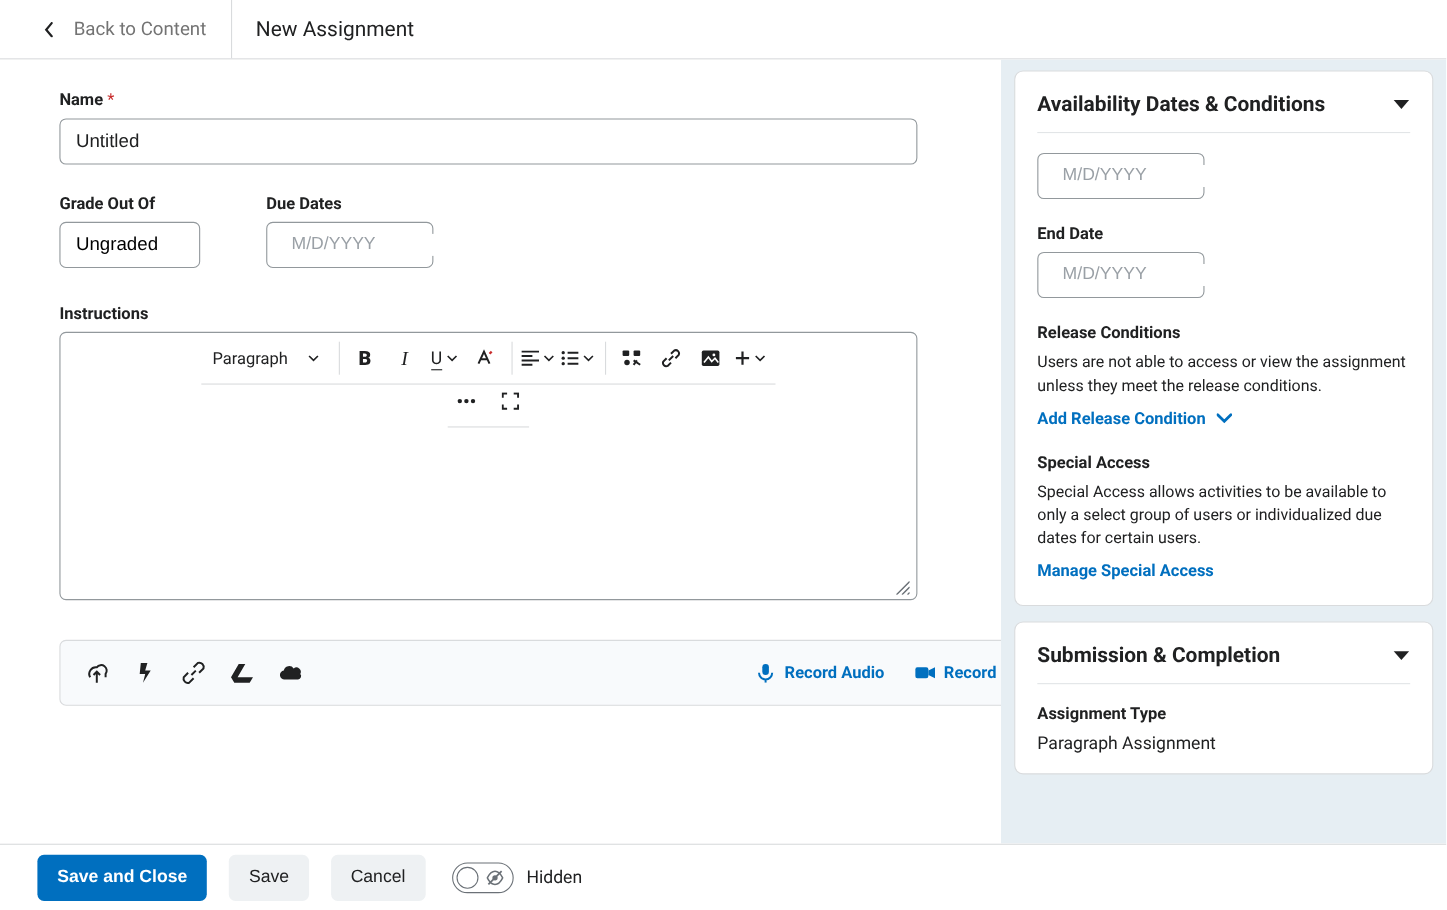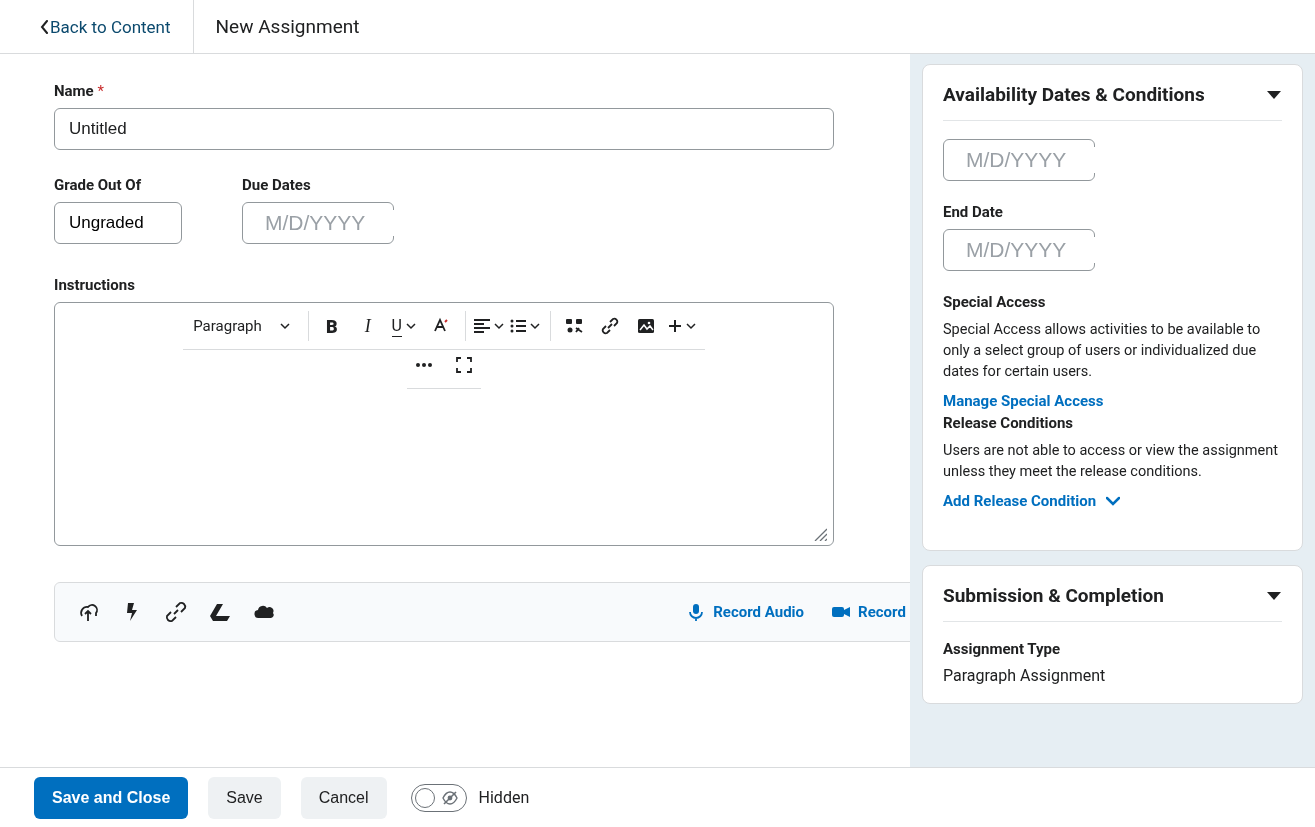--- a/index.html
+++ b/index.html
@@ -1,32 +1,32 @@
 <!DOCTYPE html>
 <html><head>
 <meta charset="utf-8">
 <style>
   * { box-sizing: border-box; }
   html, body { margin:0; padding:0; height:100%; font-family: -apple-system, BlinkMacSystemFont, "Segoe UI", Roboto, Arial, sans-serif; color:#202122; font-size:15px; background:#fff;}
   .app { display:flex; flex-direction:column; height:827px; width:1315px; position:relative;}
   
   .header { display:flex; align-items:center; border-bottom:1px solid #d9dbdd; height:54px;}
-  .back { display:flex; align-items:center; gap:0; padding:0 22px 0 40px; height:100%; border-right:1px solid #d9dbdd; cursor:pointer; font-size:17px; color:#0c4a6e;}
+  .back { display:flex; align-items:center; gap:17px; padding:0 22px 0 40px; height:100%; border-right:1px solid #d9dbdd; cursor:pointer; font-size:17px; color:#737373;}
   .back svg{width:10px;height:14px;}
   .title { padding:0 22px; font-size:19px; font-weight:400; color:#202122;}
   
   .body { flex:1; display:flex; overflow:hidden;}
   .main { flex:1; padding:28px 0 0 54px; overflow:auto;}
   .form .label { font-size:15px; font-weight:700; margin-bottom:8px; display:block;}
   .req { color:#c82c2c; font-weight:400;}
   .text-input { width:780px; height:42px; border:1px solid #92989c; border-radius:6px; padding:0 14px; font-size:17px; color:#202122;}
   .row { display:flex; gap:60px; margin-top:26px;}
   .grade-input { width:128px; height:42px; border:1px solid #92989c; border-radius:6px; padding:0 14px; font-size:17px;}
   .date-wrap { display:flex; align-items:center; width:152px; height:42px; border:1px solid #92989c; border-radius:6px; padding:0 10px; gap:10px;}
-  .date-wrap input{ border:none; outline:none; flex:1; font-size:21px; color:#6b7177;}
+  .date-wrap input{ border:none; outline:none; flex:1; font-size:16px; color:#6b7177;}
   .date-wrap input::placeholder{color:#9aa0a6;}
   .cal-icon{width:18px;height:18px;}
   .instructions-label{ margin-top:32px;}
   
   .editor { width:780px; border:1px solid #92989c; border-radius:6px; margin-top:8px;}
   .toolbar { display:flex; align-items:center; padding:8px 10px 6px 10px;flex-direction:column;}
   .toolbar-inner{ display:flex; align-items:center; flex:1; border-bottom:1px solid #d9dbdd; padding-bottom:8px; gap:2px;}
   .tgroup { display:flex; align-items:center; gap:2px; padding:0 6px;}
   .tgroup + .tgroup { border-left:1px solid #d9dbdd;}
   .tbtn { width:34px; height:30px; display:flex; align-items:center; justify-content:center; border-radius:4px; cursor:pointer;}
@@ -275,35 +275,35 @@
         <div class="section">
           <div class="flabel">End Date</div>
           <div class="date-wrap">
             <svg class="cal-icon" viewBox="0 0 18 18">
                 <rect x="1.5" y="3" width="15" height="13" rx="1.5" class="svg-stroke"></rect>
                 <path d="M1.5 7 H16.5 M5 1.5 V4.5 M13 1.5 V4.5" class="svg-stroke"></path>
               </svg>
             <input placeholder="M/D/YYYY" style="">
           </div>
         </div>
-        <div class="section" style="margin-bottom:4px;">
-          <div class="flabel">Special Access</div>
-          <div class="desc">Special Access allows activities to be available to only a select group of users or individualized due dates for certain users.</div>
-          <div class="action-link">
-            <span>Manage Special Access</span>
-          </div>
-        </div>
         <div class="section">
           <div class="flabel">Release Conditions</div>
           <div class="desc">Users are not able to access or view the assignment unless they meet the release conditions.</div>
           <div class="action-link">
             <span>Add Release Condition</span>
             <svg width="14" height="10" viewBox="0 0 14 10">
                 <path d="M1 2 L7 8 L13 2" fill="none" stroke="#006fbf" stroke-width="2.5" stroke-linecap="round"></path>
               </svg>
+          </div>
+        </div>
+        <div class="section" style="margin-bottom:4px;">
+          <div class="flabel">Special Access</div>
+          <div class="desc">Special Access allows activities to be available to only a select group of users or individualized due dates for certain users.</div>
+          <div class="action-link">
+            <span>Manage Special Access</span>
           </div>
         </div>
       </div>
 
       <div class="panel">
         <div class="panel-head">
           <h3>Submission &amp; Completion</h3>
           <svg width="16" height="12" viewBox="0 0 16 12">
               <path d="M1 2 L8 10 L15 2 Z" fill="#202122"></path>
             </svg>

